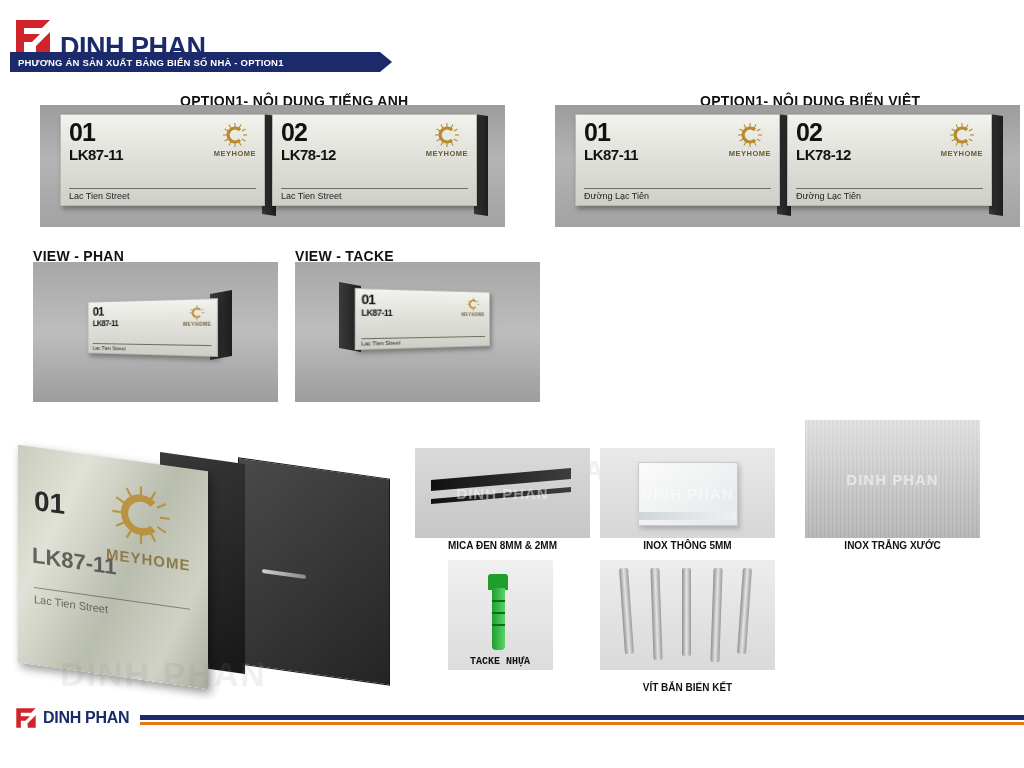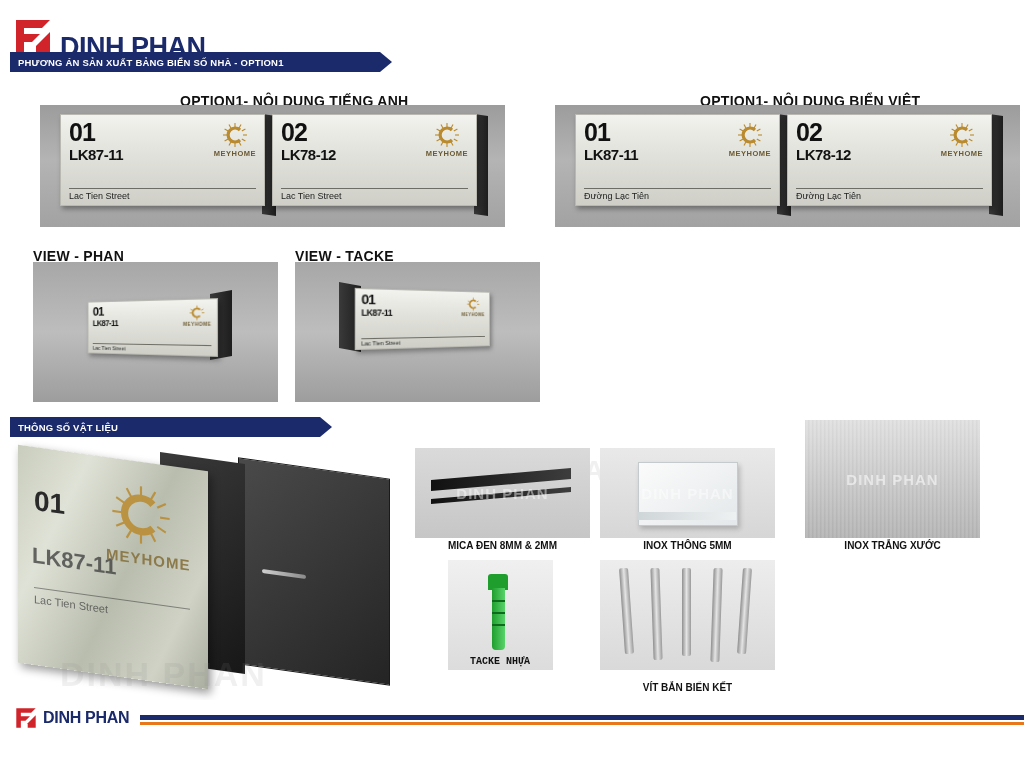--- a/index.html
+++ b/index.html
@@ -325,23 +325,20 @@
             </svg>
           </div>
           <div class="bname">MEYHOME</div>
         </div>
       </div>
       <div class="rule" style="margin:1px 5px 0 5px;"></div>
       <div class="street" style="padding:1px 5px 2px 5px;">Lac Tien Street</div>
     </div>
   </div>
 
-  <div class="title-bar" style="top:417px;width:310px;">
-    <span class="t">THÔNG SỐ VẬT LIỆU</span>
-  </div>
 
   <div class="panel" style="left:10px;top:440px;width:400px;height:260px;background:transparent;">
 
     <div style="position:absolute;left:228px;top:28px;width:150px;height:205px;background:linear-gradient(135deg,#4a4a4a,#242424);transform:skewY(8deg);border:1px solid #1a1a1a;"></div>
 
     <div style="position:absolute;left:150px;top:18px;width:85px;height:210px;background:linear-gradient(135deg,#3a3a3a,#171717);transform:skewY(8deg);"></div>
 
     <div style="position:absolute;left:252px;top:132px;width:44px;height:4px;background:linear-gradient(90deg,#cfcfcf,#8a8a8a);transform:skewY(8deg);border-radius:2px;"></div>
 
     <div style="position:absolute;left:8px;top:18px;width:190px;height:218px;

